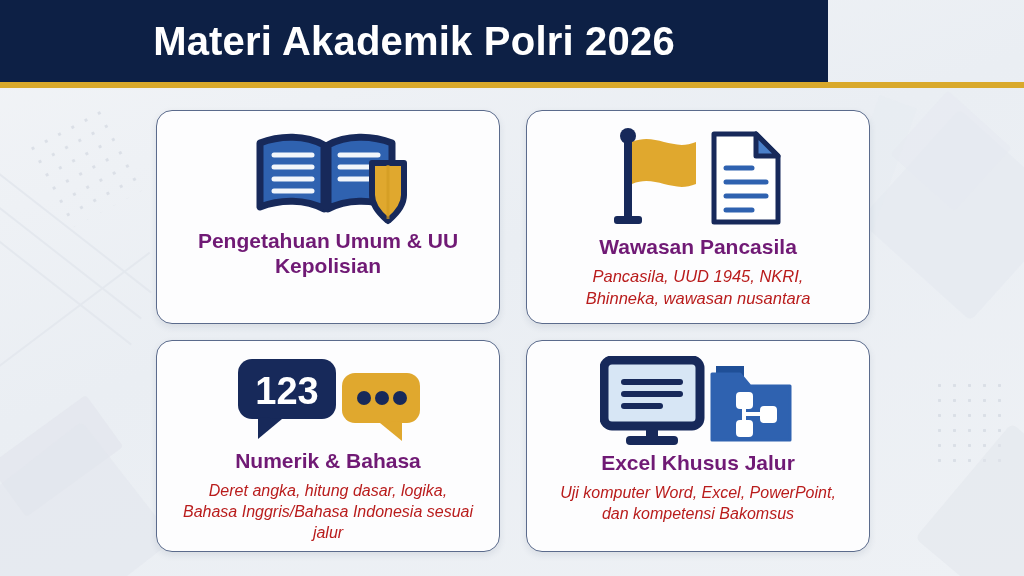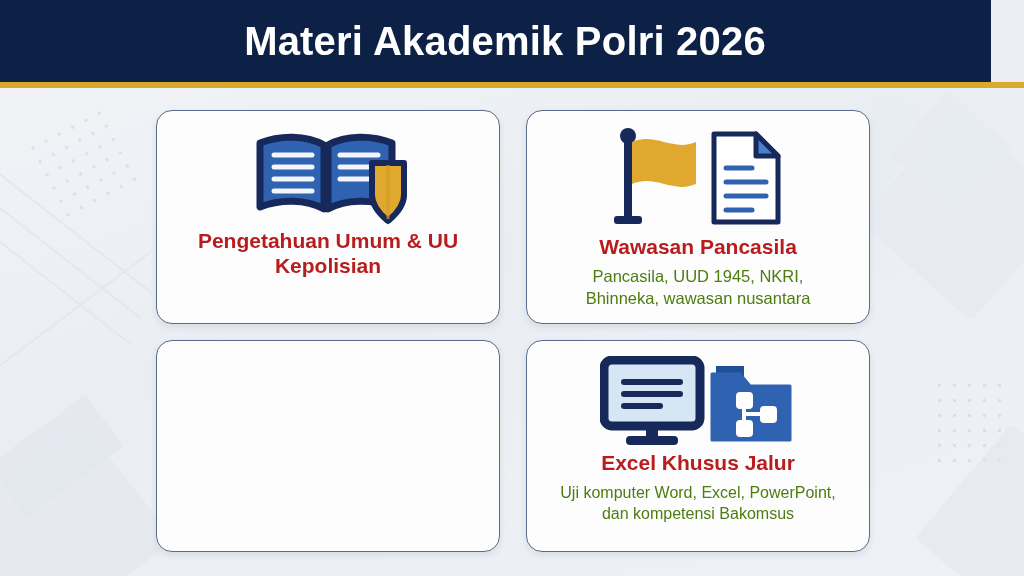--- a/index.html
+++ b/index.html
@@ -45,27 +45,26 @@
     position: absolute;
     background-image: radial-gradient(#d7dce4 1.4px, transparent 1.5px);
     background-size: 15px 15px;
     opacity: .85;
   }
 
   
   .header {
     position: absolute;
     left: 0; top: 0;
-    width: 972px;
+    width: 828px;
     height: 82px;
     background: #0d2045;
     display: flex;
     align-items: center;
     justify-content: center;
-    padding-left: 19px;
   }
   .header-title {
     color: #ffffff;
     font-size: 40px;
     font-weight: bold;
     letter-spacing: .2px;
     text-align: center;
     line-height: 1;
   }
   .gold-bar {
@@ -102,34 +101,35 @@
     box-sizing: border-box;
   }
   .card-icon {
     height: 96px;
     display: flex;
     align-items: center;
     justify-content: center;
     margin-bottom: 4px;
   }
   .card-title {
-    color: #b91c1c;
+    color: #701a75;
     font-size: 21px;
     font-weight: bold;
     line-height: 1.18;
     text-align: center;
     margin: 0 0 6px;
   }
   .card-desc {
-    color: #4d7c0f;
+    color: #b91c1c;
     font-size: 16.5px;
     line-height: 1.33;
     text-align: center;
     margin: 0;
     white-space: pre-line;
+    font-style: italic;
   }
 
   
   .card--book .card-icon { height: 100px; }
   .card--book .card-title { font-size: 21px; }
 
   
   .card--flag .card-icon { height: 106px; }
 
   
@@ -216,20 +216,39 @@
             <path d="M116 84 L142 84"></path>
           </g>
         </svg>
       </div>
       <div class="card-title">Wawasan Pancasila</div>
       <p class="card-desc">Pancasila, UUD 1945, NKRI,
 Bhinneka, wawasan nusantara</p>
     </div>
 
     <div class="card card--bubble">
+      <div class="card-icon">
+        <svg width="188" height="90" viewBox="0 0 188 90" aria-hidden="true">
+
+          <rect x="4" y="4" width="98" height="60" rx="14" fill="#17295a"></rect>
+          <path d="M24 62 L24 84 L48 64 Z" fill="#17295a"></path>
+          <text x="53" y="49" text-anchor="middle" fill="#ffffff" font-family="Liberation Sans, sans-serif" font-size="38" font-weight="bold">123</text>
+
+          <rect x="108" y="18" width="78" height="50" rx="13" fill="#e0a82e"></rect>
+          <path d="M168 66 L168 86 L146 68 Z" fill="#e0a82e"></path>
+          <g fill="#17295a">
+            <circle cx="130" cy="43" r="7"></circle>
+            <circle cx="148" cy="43" r="7"></circle>
+            <circle cx="166" cy="43" r="7"></circle>
+          </g>
+        </svg>
+      </div>
+      <div class="card-title">Numerik &amp; Bahasa</div>
+      <p class="card-desc">Deret angka, hitung dasar, logika,
+Bahasa Inggris/Bahasa Indonesia sesuai jalur</p>
     </div>
 
     <div class="card card--comp">
       <div class="card-icon">
         <svg width="196" height="90" viewBox="0 0 196 90" aria-hidden="true">
 
           <rect x="4" y="4" width="96" height="66" rx="8" fill="#d7e6f5" stroke="#17295a" stroke-width="9"></rect>
           <g stroke="#17295a" stroke-width="6" stroke-linecap="round">
             <path d="M24 26 L80 26"></path>
             <path d="M24 38 L80 38"></path>

